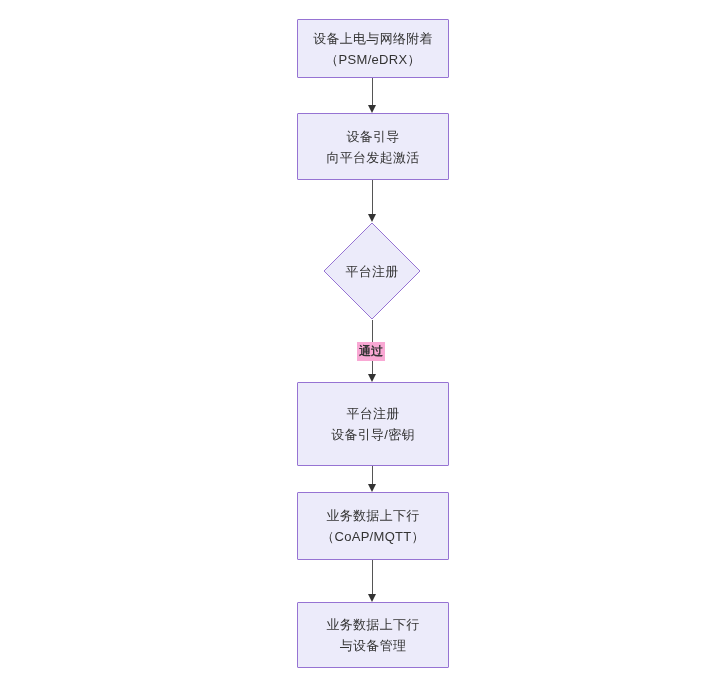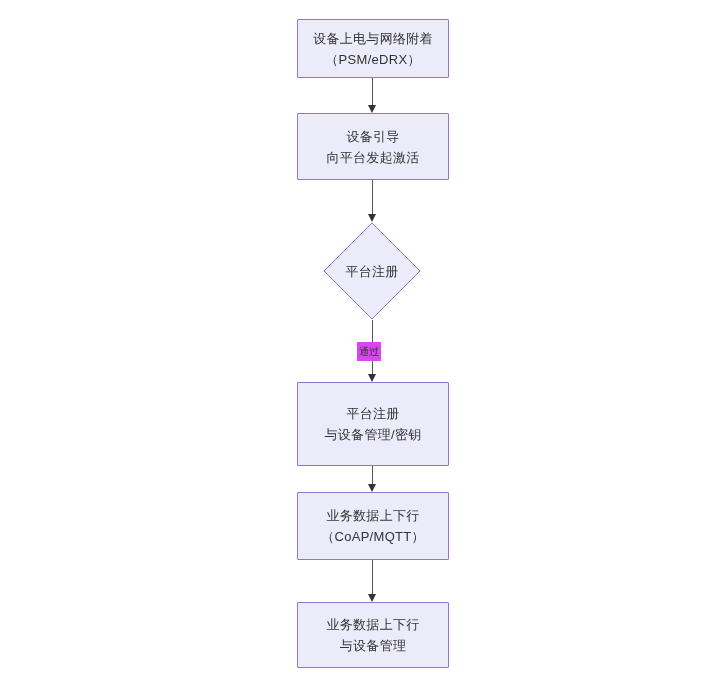--- a/index.html
+++ b/index.html
@@ -97,26 +97,27 @@
     height: 0;
     border-left: 4.5px solid transparent;
     border-right: 4.5px solid transparent;
     border-top: 8px solid #333333;
   }
 
   
   .edge-label {
     position: absolute;
     z-index: 4;
-    background: #d946ef;
+    background: #f9a8d4;
     color: #333333;
-    font-size: 10px;
+    font-size: 12px;
     line-height: 17px;
     padding: 1px 2px;
     white-space: nowrap;
+    font-weight: bold;
   }
 </style>
 </head>
 <body>
 
 <div id="flow-canvas">
 
   <div class="connector" style="left:372px; top:78px; width:1px; height:35px;">
     <div class="stem" style="height:27px;"></div>
     <div class="arrowhead"></div>
@@ -155,21 +156,21 @@
 
   <div class="node node-decision" style="left:323px; top:222px;">
     <svg class="diamond-shape" viewBox="0 0 98 98">
       <polygon points="49,1 97,49 49,97 1,49" fill="#ecebfa" stroke="#9673d3" stroke-width="1"></polygon>
     </svg>
     <span class="diamond-label">平台注册</span>
   </div>
 
   <div class="node node-process" style="left:297px; top:382px; height:84px;">
     <span class="line">平台注册</span>
-    <span class="line">与设备管理/密钥</span>
+    <span class="line">设备引导/密钥</span>
   </div>
 
   <div class="node node-process" style="left:297px; top:492px; height:68px;">
     <span class="line">业务数据上下行</span>
     <span class="line">（CoAP/MQTT）</span>
   </div>
 
   <div class="node node-process" style="left:297px; top:602px; height:66px;">
     <span class="line">业务数据上下行</span>
     <span class="line">与设备管理</span>

